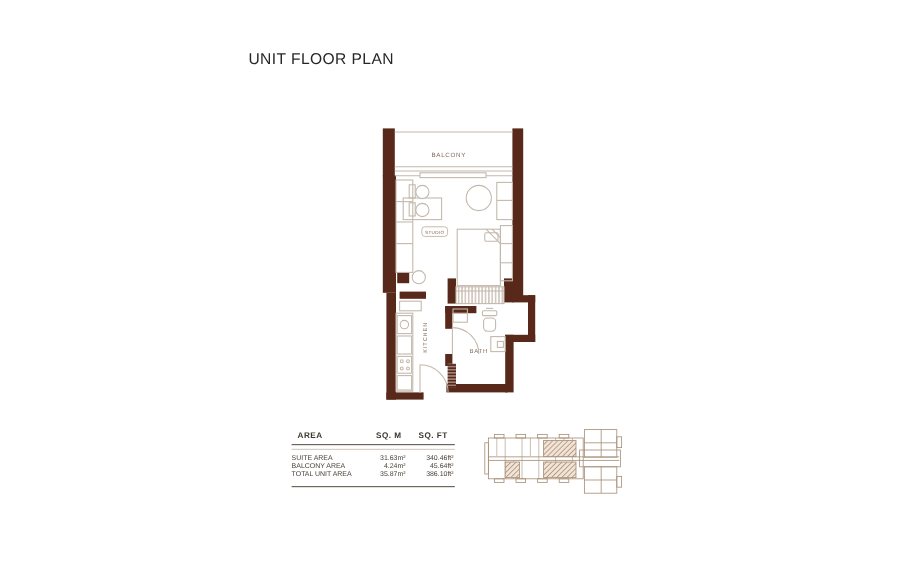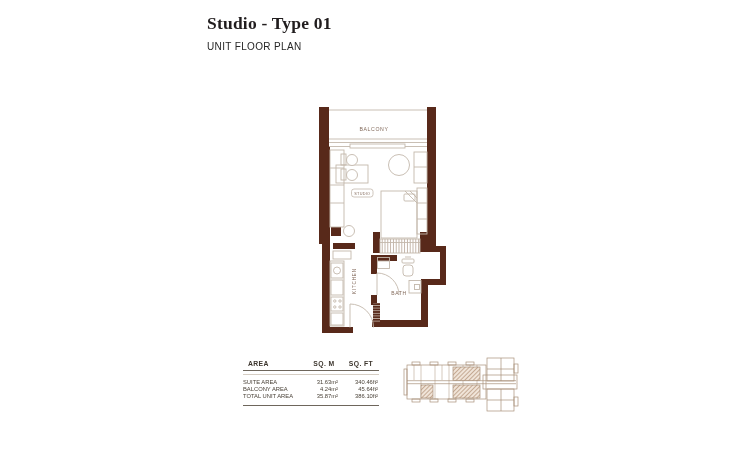--- a/index.html
+++ b/index.html
@@ -1,20 +1,20 @@
 <!DOCTYPE html>
 <html><head>
 <meta charset="utf-8">
 <style>
   html,body{margin:0;padding:0;background:#fff;}
   .canvas{position:relative;width:750px;height:471px;background:#ffffff;overflow:hidden;
           font-family:"Liberation Sans",sans-serif;}
   .title{position:absolute;left:207px;top:13px;font-family:"Liberation Serif",serif;
          font-weight:700;font-size:17.5px;color:#211d1e;letter-spacing:.2px;}
-  .subtitle{position:absolute;left:207px;top:41px;font-size:10px;color:#262626;
+  .subtitle{position:absolute;left:207px;top:41px;font-size:13px;color:#262626;
             letter-spacing:.35px;}
   .plan-svg{position:absolute;left:300px;top:100px;}
   .plan-svg text{font-family:"Liberation Sans",sans-serif;fill:#82695a;}
   .keyplan-svg{position:absolute;left:402px;top:348px;}
   
   .area-table{position:absolute;left:243px;top:358px;width:136px;color:#4a4238;}
   .at-row{display:flex;align-items:baseline;}
   .c-label{width:62px;box-sizing:border-box;}
   .c-sqm{width:38px;text-align:right;padding-right:5px;box-sizing:border-box;}
   .c-sqft{width:36px;text-align:right;padding-right:1px;box-sizing:border-box;}
@@ -24,21 +24,20 @@
   .rule-a{border-top:1px solid #6e665c;margin-top:3px;}
   .rule-b{border-top:1px solid #d6cec4;margin-top:3px;margin-bottom:4px;}
   .rule-c{border-top:1px solid #6e665c;margin-top:4px;}
   .at-body{font-size:5.8px;line-height:7.2px;}
 </style>
 </head>
 <body>
 
 <div class="canvas">
 
-  <div class="title">Studio - Type 01</div>
   <div class="subtitle">UNIT FLOOR PLAN</div>
 
   <svg class="plan-svg" width="160" height="240" viewBox="300 100 160 240">
     <defs>
       <pattern id="vhatch" width="2.8" height="14" patternUnits="userSpaceOnUse">
         <rect width="2.8" height="14" fill="#ffffff"></rect>
         <line x1="1.4" y1="0" x2="1.4" y2="14" stroke="#b3a190" stroke-width="0.8"></line>
       </pattern>
       <pattern id="doorhatch" width="7" height="2.6" patternUnits="userSpaceOnUse">
         <rect width="7" height="2.6" fill="#58291a"></rect>

